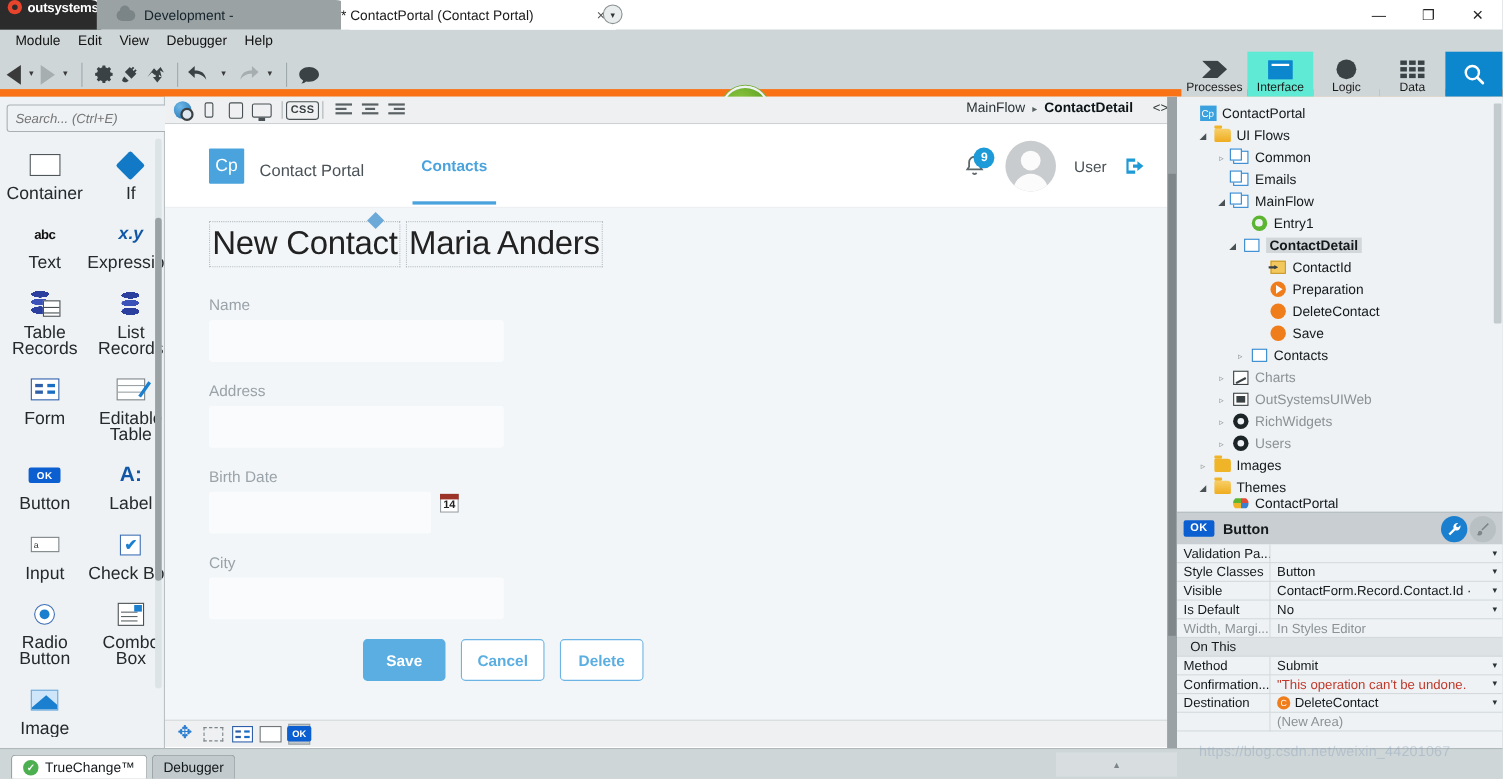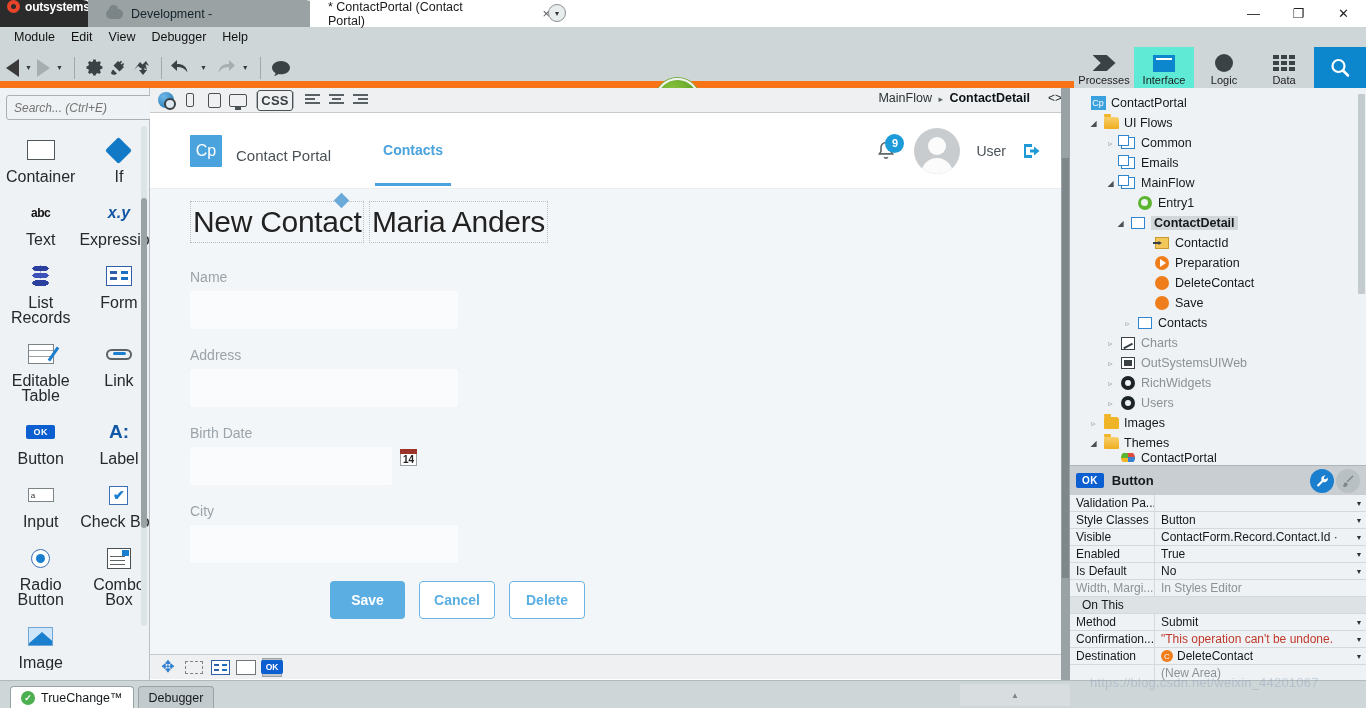--- a/index.html
+++ b/index.html
@@ -51,21 +51,21 @@
     position: relative; flex:none;
   }
   .cloud-ico::before {
     content:""; position:absolute; left:3px; top:-4px;
     width:9px; height:9px; border-radius:50%; background:#7b8486;
   }
   .tab.active-doc {
     left: 310px; width: 250px;
     background: #ffffff;
     border-top-right-radius: 13px;
-    padding-left: 18px;
+    padding-left: 0;
     z-index: 3;
     gap: 47px;
   }
   .tab.active-doc .lbl { flex: 1; }
   .tab-close {
     font-size: 13px; color: #555; cursor: pointer; margin-left: 6px;
   }
   .tab-dropbtn {
     position: absolute; left: 548px; top: 4px;
     width: 18px; height: 18px; border-radius: 50%;
@@ -292,21 +292,21 @@
   }
   .ct-btn { width:20px;height:19px;display:flex;align-items:center;justify-content:center; }
   .ct-sep { width:1px;height:16px;background:#adb4b7;margin:0 4px; }
   .dev-phone { width:8px;height:14px;border:1.6px solid #4a5154;border-radius:2px; }
   .dev-tablet{ width:13px;height:15px;border:1.8px solid #4a5154;border-radius:2px; }
   .dev-desk {
     width:18px;height:13px;border:1.8px solid #4a5154;border-radius:2px;position:relative;
   }
   .dev-desk::after{content:"";position:absolute;left:5px;bottom:-4px;width:6px;height:3px;background:#4a5154;}
   .css-btn {
-    border:1.5px solid #4a5154;border-radius:3px;font-size:13px;font-weight:bold;
+    border:1.5px solid #4a5154;border-radius:3px;font-size:10px;font-weight:bold;
     color:#3a4144;padding:2px 3px;letter-spacing:0.3px;
   }
   .align-ico {
     width:15px;height:12px;
     background:
       linear-gradient(#5a6164 0 0) 0 0/15px 2px no-repeat,
       linear-gradient(#5a6164 0 0) 0 4px/10px 2px no-repeat,
       linear-gradient(#5a6164 0 0) 0 8px/15px 2px no-repeat;
   }
   .align-ico.c {
@@ -724,41 +724,44 @@
         <span class="lab">Text</span>
       </div>
       <div class="tb-item">
         <span class="tb-ico">
             <span class="i-expr">x.y</span>
           </span>
         <span class="lab">Expression</span>
       </div>
       <div class="tb-item">
         <span class="tb-ico">
+            <span class="i-tablerec">
+              <span class="i-cyl" style="position:absolute;left:0;top:0"></span>
+              <span class="g"></span>
+            </span>
+          </span>
+        <span class="lab">Table Records</span>
+      </div>
+      <div class="tb-item">
+        <span class="tb-ico">
             <span class="i-cyl"></span>
           </span>
         <span class="lab">List Records</span>
       </div>
       <div class="tb-item">
         <span class="tb-ico">
             <span class="i-form"></span>
           </span>
         <span class="lab">Form</span>
       </div>
       <div class="tb-item">
         <span class="tb-ico">
             <span class="i-edittable"></span>
           </span>
         <span class="lab">Editable Table</span>
-      </div>
-      <div class="tb-item">
-        <span class="tb-ico">
-            <span class="i-link"></span>
-          </span>
-        <span class="lab">Link</span>
       </div>
       <div class="tb-item">
         <span class="tb-ico">
             <span class="i-button">OK</span>
           </span>
         <span class="lab">Button</span>
       </div>
       <div class="tb-item">
         <span class="tb-ico">
             <span class="i-label">A:</span>
@@ -1090,25 +1093,20 @@
         <span class="k">Style Classes</span>
         <span class="v">Button</span>
         <span class="dd">▼</span>
       </div>
       <div class="prow">
         <span class="k">Visible</span>
         <span class="v">ContactForm.Record.Contact.Id ·</span>
         <span class="dd">▼</span>
       </div>
       <div class="prow">
-        <span class="k">Enabled</span>
-        <span class="v">True</span>
-        <span class="dd">▼</span>
-      </div>
-      <div class="prow">
         <span class="k">Is Default</span>
         <span class="v">No</span>
         <span class="dd">▼</span>
       </div>
       <div class="prow dim">
         <span class="k">Width, Margi...</span>
         <span class="v">In Styles Editor</span>
       </div>
       <div class="prow section">
         <span class="k">On This</span>

